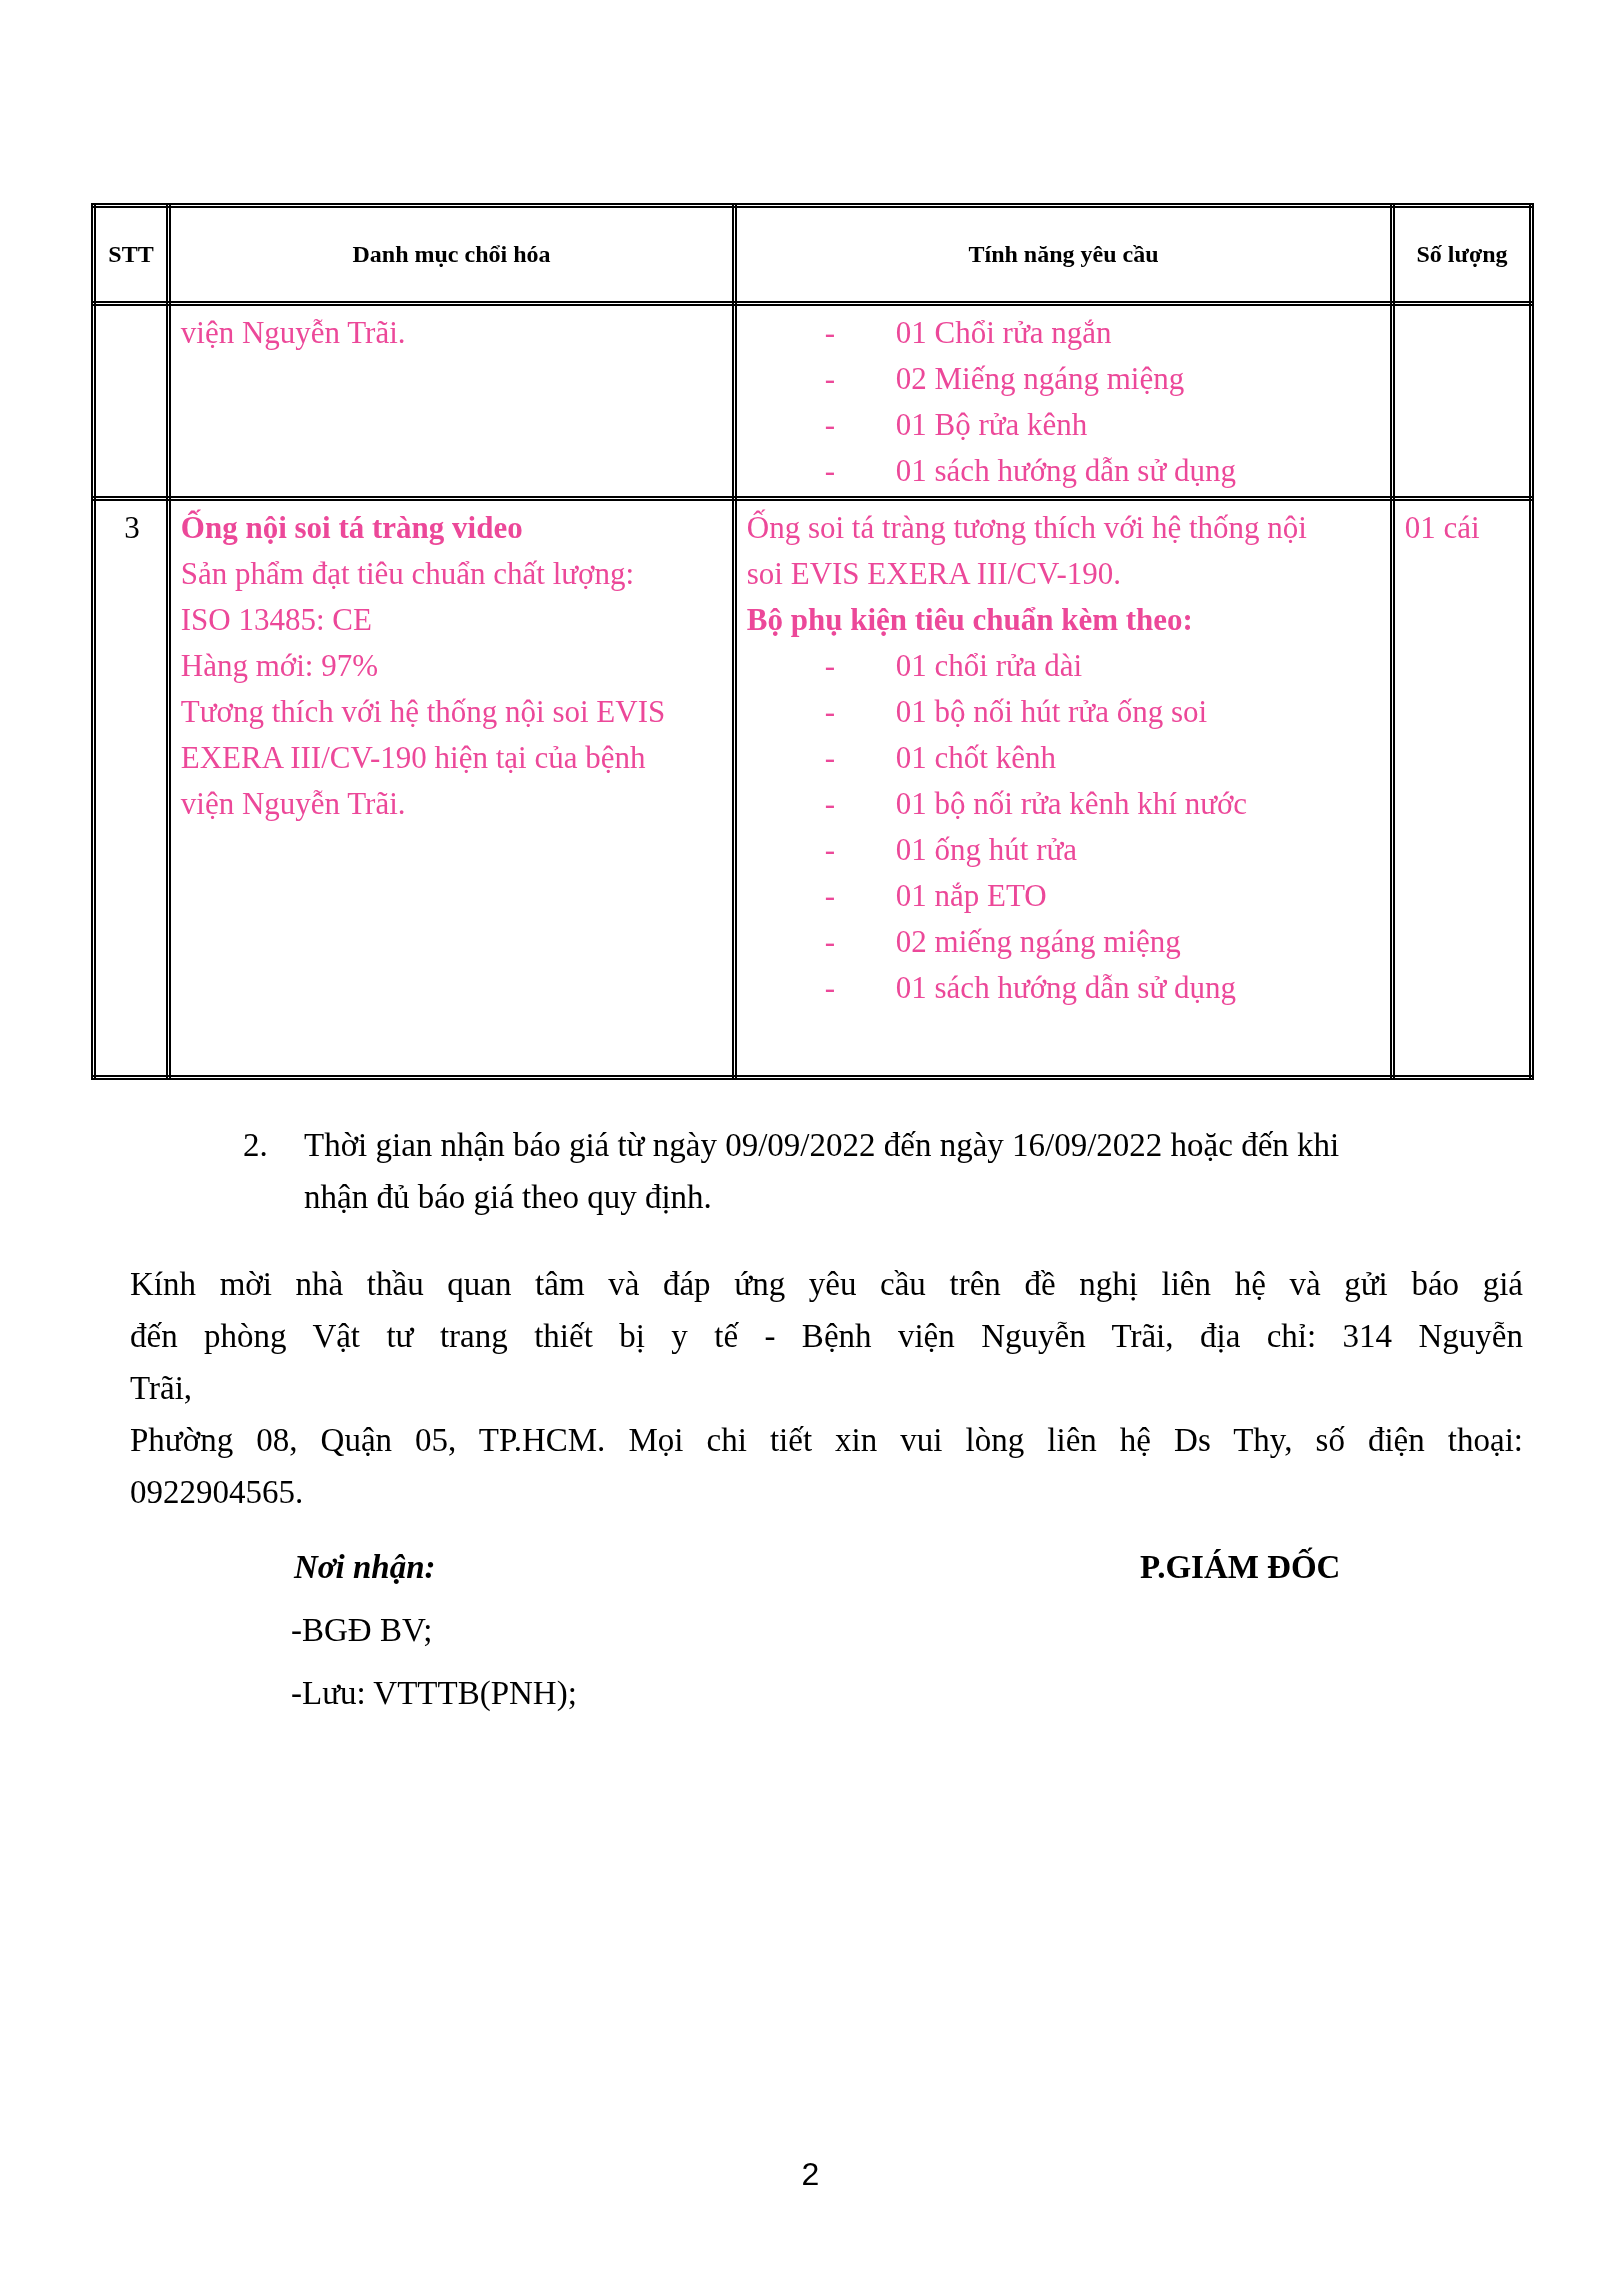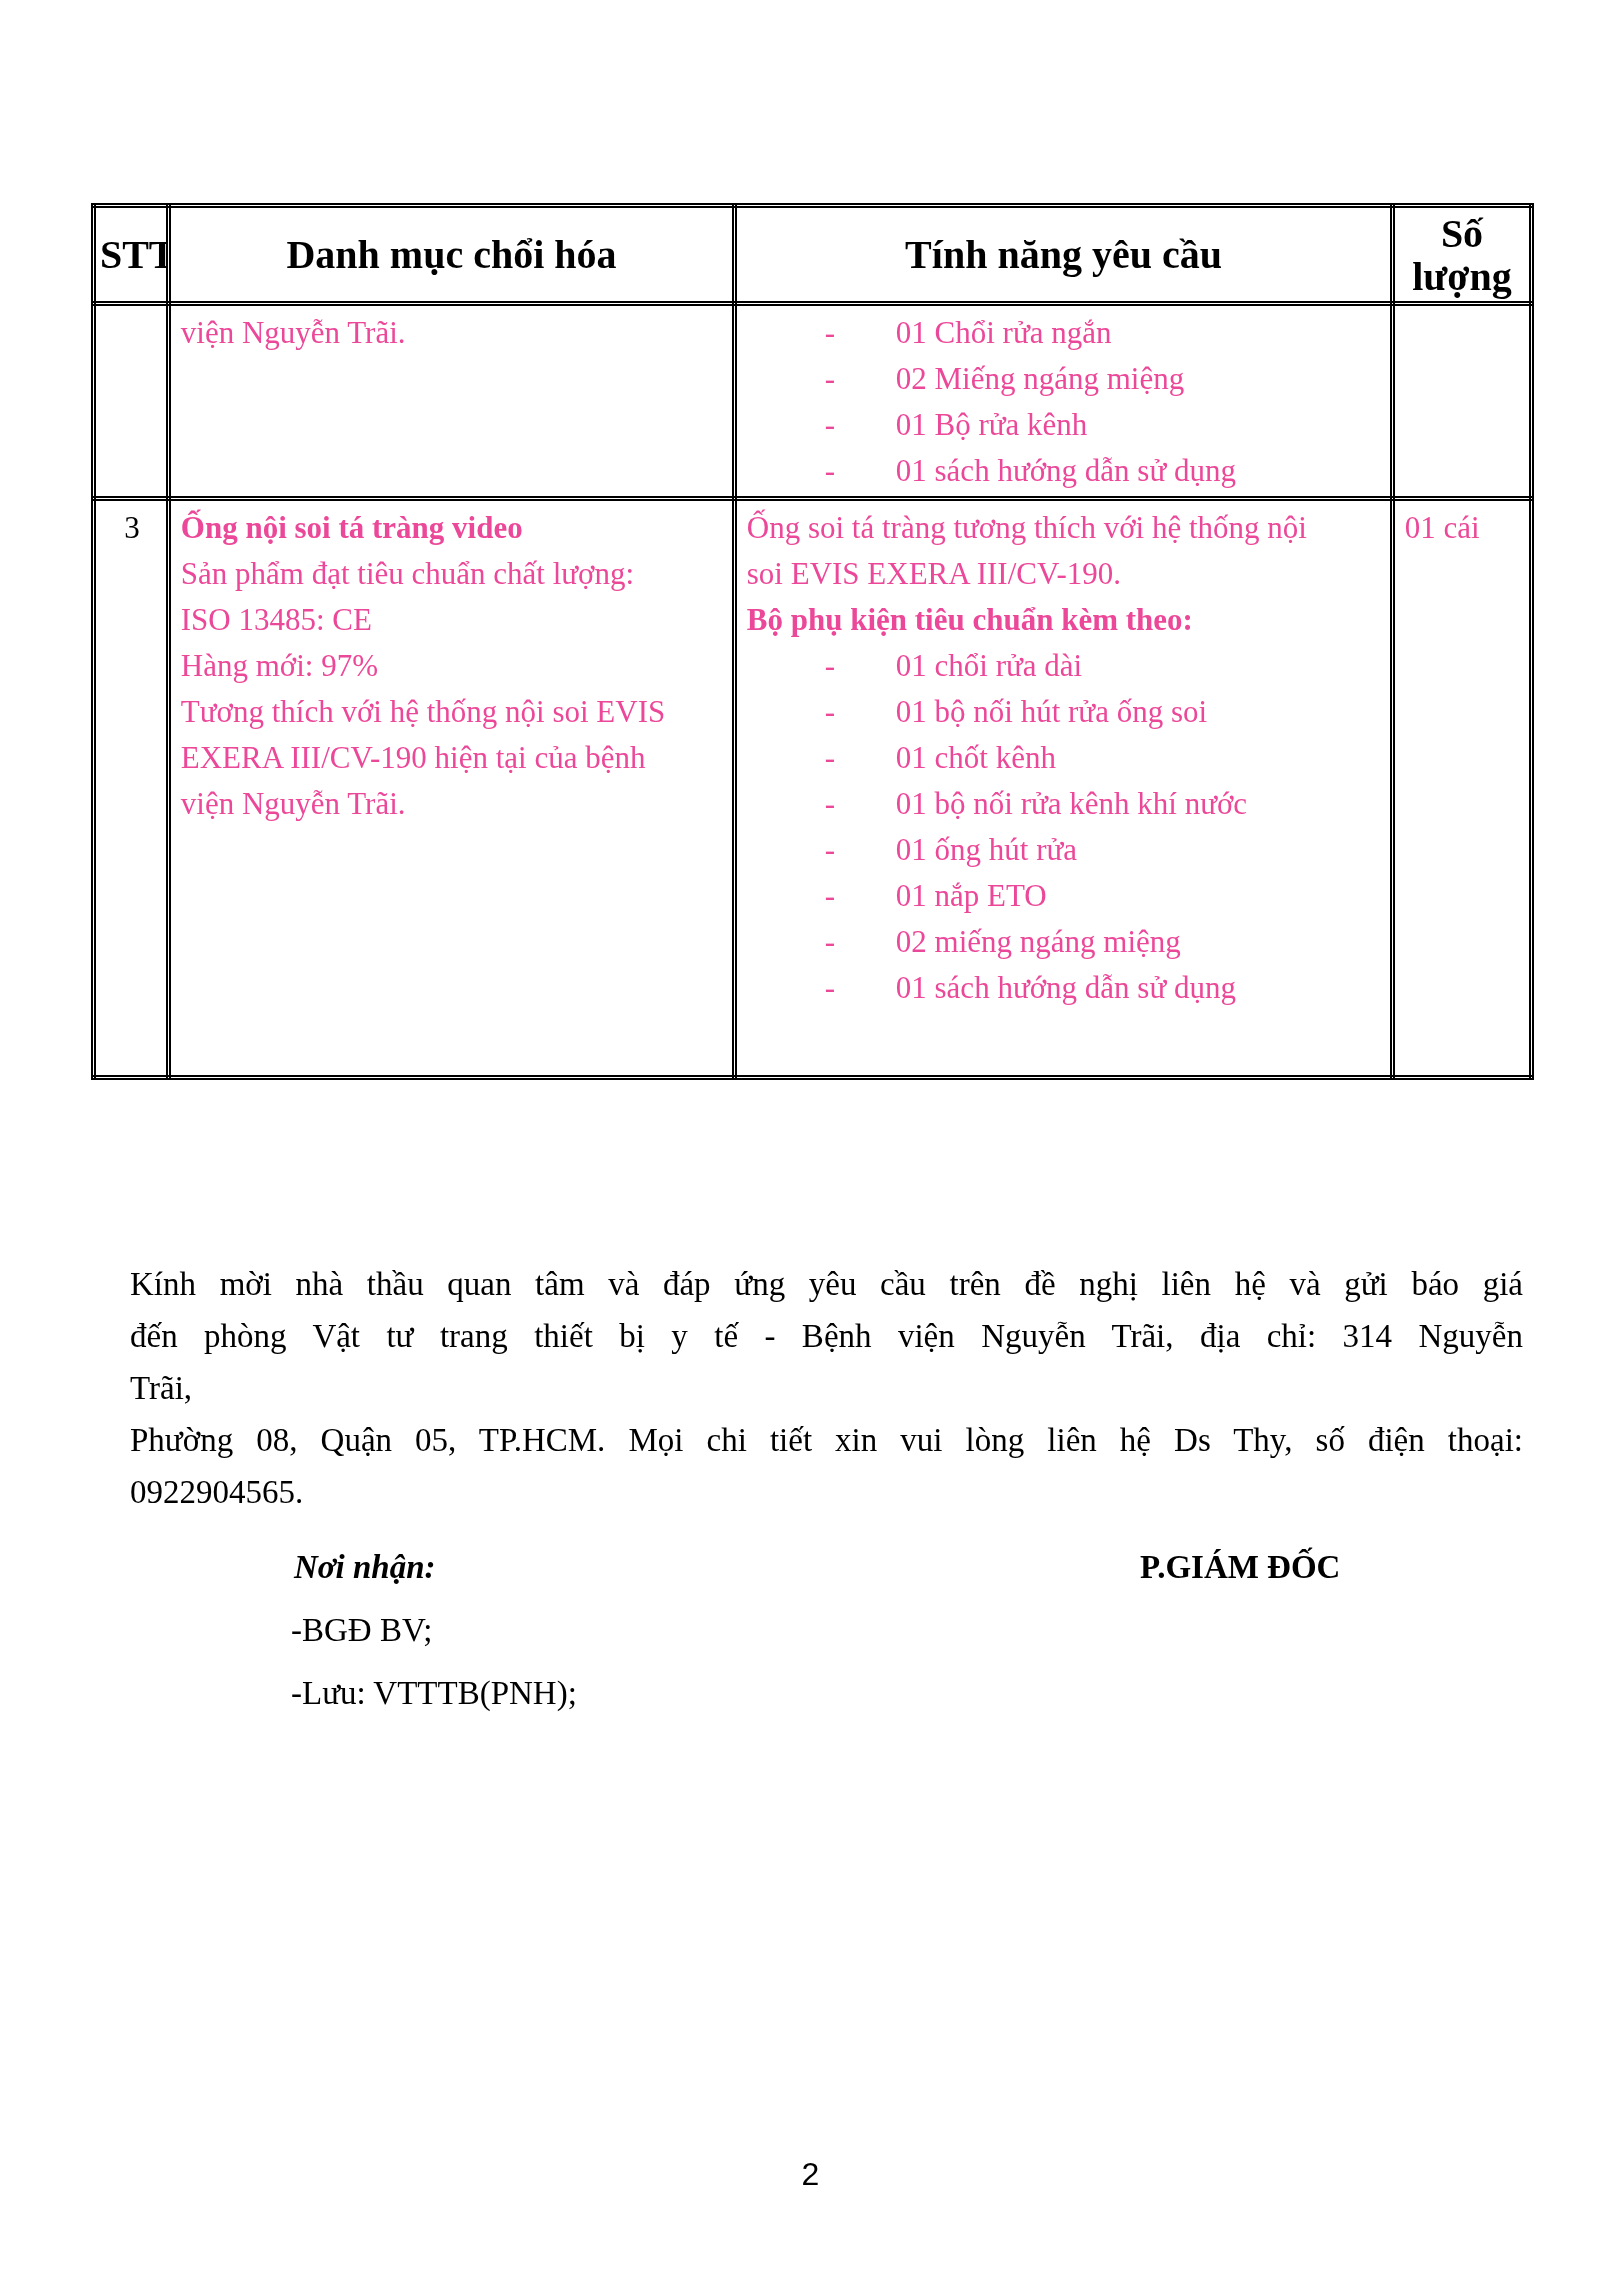--- a/index.html
+++ b/index.html
@@ -15,21 +15,21 @@
   .doc-table col.c1{width:75px}
   .doc-table col.c2{width:566px}
   .doc-table col.c3{width:658px}
   .doc-table col.c4{width:139px}
   .doc-table th,.doc-table td{
     border:5.9px double #000;vertical-align:top;padding:3.9px 7.8px 2px 9.8px;
     font-size:31px;line-height:46px;overflow:hidden;
   }
   .doc-table th{
     font-weight:bold;text-align:center;vertical-align:middle;
-    font-size:40px;line-height:43px;height:89px;padding:2px 3.9px;
+    font-size:24px;line-height:43px;height:89px;padding:2px 3.9px;
   }
   .row-cont{height:184px}
   .row-3{height:579px}
   .red{color:#ec4899}
   .stt-cell{text-align:center;color:#000;}
   .line{white-space:nowrap;}
   .bold{font-weight:bold;}
   .item{display:flex;padding-left:78px;white-space:nowrap;}
   .item .dash{width:71px;flex:none;}
   .qty-cell{padding-left:7.8px;}
@@ -142,20 +142,24 @@
         <div class="item">
               <span class="dash">-</span>
               <span>01 sách hướng dẫn sử dụng</span>
             </div>
       </td>
       <td class="qty-cell red">01 cái</td>
     </tr>
   </tbody>
     </table>
 
+  <div class="note2">
+    <div class="pline"><span class="num">2.</span><span>Thời gian nhận báo giá từ ngày 09/09/2022 đến ngày 16/09/2022 hoặc đến khi</span></div>
+    <div class="cont pline">nhận đủ báo giá theo quy định.</div>
+  </div>
 
   <div class="para">
     <div class="pline just">Kính mời nhà thầu quan tâm và đáp ứng yêu cầu trên đề nghị liên hệ và gửi báo giá</div>
     <div class="pline just">đến phòng Vật tư trang thiết bị y tế - Bệnh viện Nguyễn Trãi, địa chỉ: 314 Nguyễn</div>
     <div class="pline">Trãi,</div>
     <div class="pline just">Phường 08, Quận 05, TP.HCM. Mọi chi tiết xin vui lòng liên hệ Ds Thy, số điện thoại:</div>
     <div class="pline">0922904565.</div>
   </div>
 
   <div class="sig">

